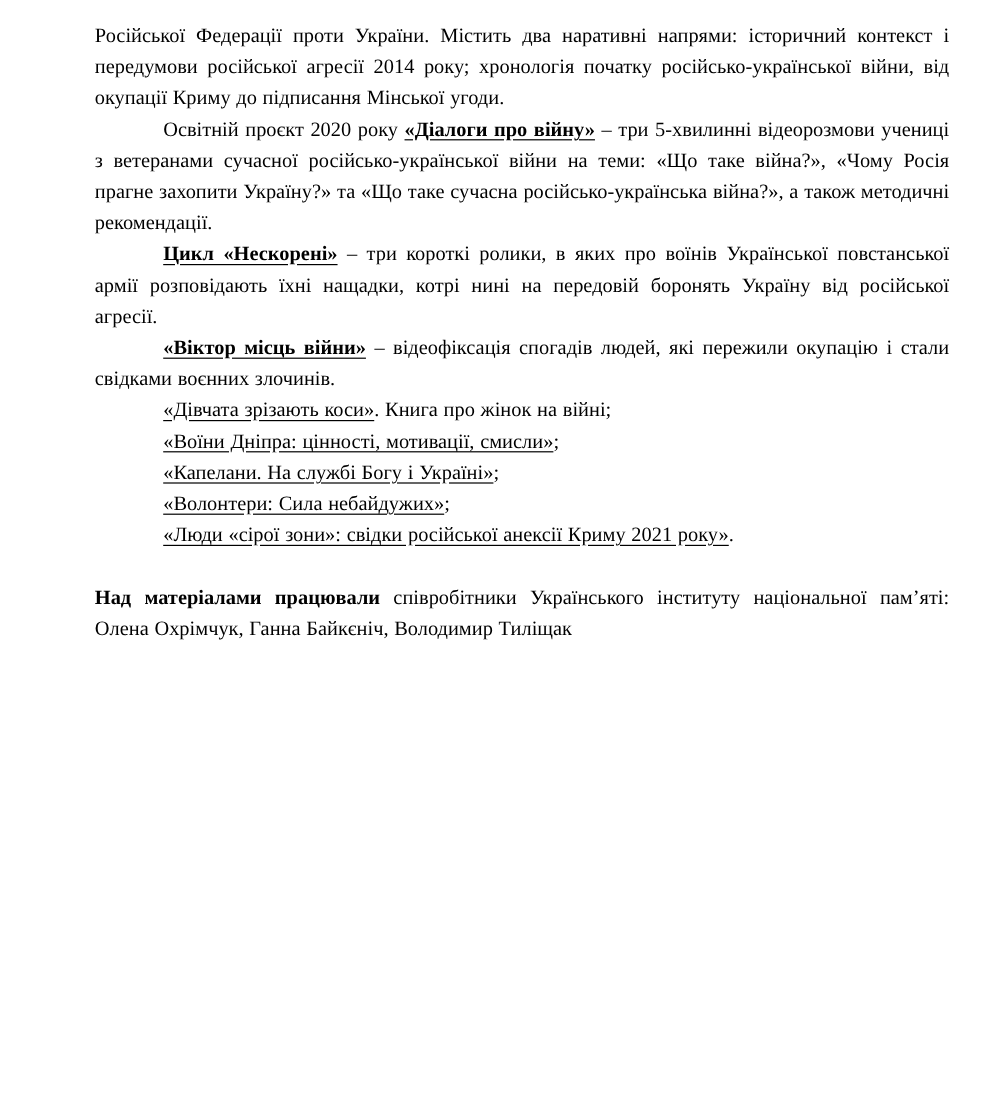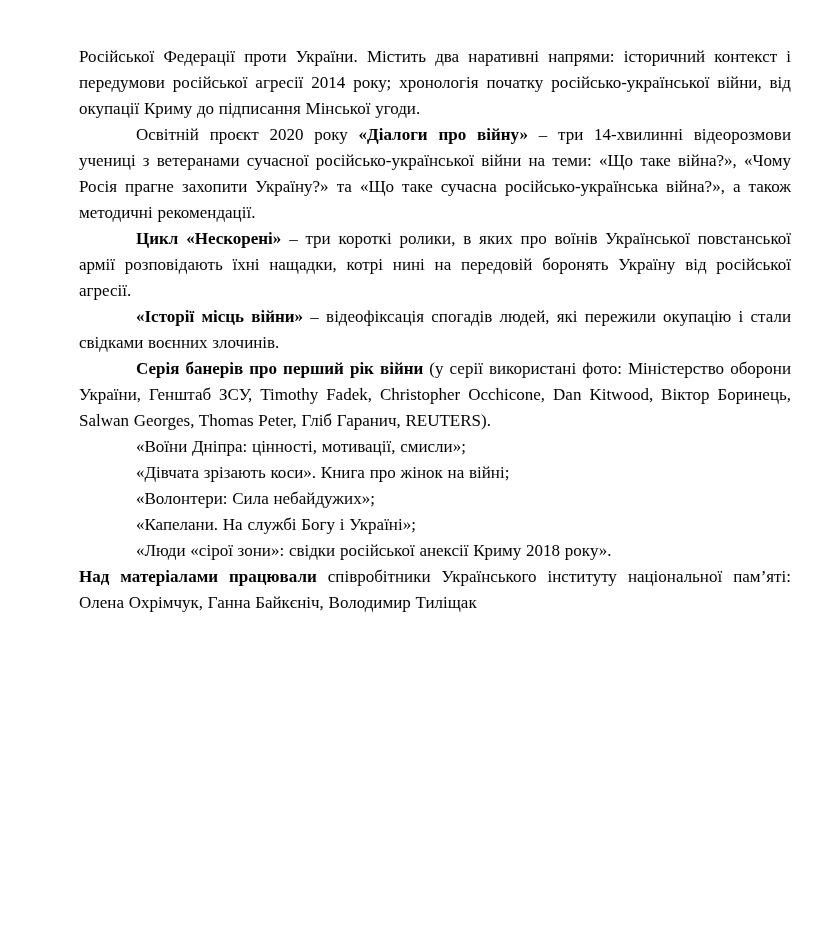--- a/index.html
+++ b/index.html
@@ -12,48 +12,47 @@
     width: 826px;
     height: 930px;
     background: #ffffff;
     overflow: hidden;
     box-sizing: border-box;
     font-family: "Liberation Serif", "DejaVu Serif", serif;
     color: #000000;
   }
   .doc-body {
     position: absolute;
-    top: 44px;
+    top: 17px;
     left: 79px;
     width: 712px;
   }
   p.para {
     margin: 0;
     padding: 0;
     font-size: 17px;
     line-height: 26px;
     text-align: justify;
     color: #000000;
     word-spacing: 0.5px;
   }
   p.para.indent { text-indent: 57px; }
-  p.para.space-before { }
+  p.para.space-before { margin-top: 26px; }
   .b { font-weight: bold; }
-  .u { text-underline-offset: 3px; }
+  .u { text-decoration: underline; text-underline-offset: 3px; }
 </style>
 </head>
 <body>
 
 <div class="page">
   <div class="doc-body">
       <p class="para"><span class="">Російської Федерації проти України. Містить два наративні напрями: історичний контекст і передумови російської агресії 2014 року; хронологія початку російсько-української війни, від окупації Криму до підписання Мінської угоди.</span></p>
-      <p class="para indent"><span class="">Освітній проєкт 2020 року </span><span class="b u">«Діалоги про війну»</span><span class=""> – три 14-хвилинні відеорозмови учениці з ветеранами сучасної російсько-української війни на теми: «Що таке війна?», «Чому Росія прагне захопити Україну?» та «Що таке сучасна російсько-українська війна?», а також методичні рекомендації.</span></p>
+      <p class="para indent"><span class="">Освітній проєкт 2020 року </span><span class="b u">«Діалоги про війну»</span><span class=""> – три 5-хвилинні відеорозмови учениці з ветеранами сучасної російсько-української війни на теми: «Що таке війна?», «Чому Росія прагне захопити Україну?» та «Що таке сучасна російсько-українська війна?», а також методичні рекомендації.</span></p>
       <p class="para indent"><span class="b u">Цикл «Нескорені»</span><span class=""> – три короткі ролики, в яких про воїнів Української повстанської армії розповідають їхні нащадки, котрі нині на передовій боронять Україну від російської агресії.</span></p>
-      <p class="para indent"><span class="b u">«Історії місць війни»</span><span class=""> – відеофіксація спогадів людей, які пережили окупацію і стали свідками воєнних злочинів.</span></p>
-      <p class="para indent"><span class="b u">Серія банерів про перший рік війни</span><span class=""> (у серії використані фото: Міністерство оборони України, Генштаб ЗСУ, Timothy Fadek, Christopher Occhicone, Dan Kitwood, Віктор Боринець, Salwan Georges, Thomas Peter, Гліб Гаранич, REUTERS).</span></p>
+      <p class="para indent"><span class="b u">«Віктор місць війни»</span><span class=""> – відеофіксація спогадів людей, які пережили окупацію і стали свідками воєнних злочинів.</span></p>
+      <p class="para indent"><span class=" u">«Дівчата зрізають коси»</span><span class="">. Книга про жінок на війні;</span></p>
       <p class="para indent"><span class=" u">«Воїни Дніпра: цінності, мотивації, смисли»</span><span class="">;</span></p>
-      <p class="para indent"><span class=" u">«Дівчата зрізають коси»</span><span class="">. Книга про жінок на війні;</span></p>
+      <p class="para indent"><span class=" u">«Капелани. На службі Богу і Україні»</span><span class="">;</span></p>
       <p class="para indent"><span class=" u">«Волонтери: Сила небайдужих»</span><span class="">;</span></p>
-      <p class="para indent"><span class=" u">«Капелани. На службі Богу і Україні»</span><span class="">;</span></p>
-      <p class="para indent"><span class=" u">«Люди «сірої зони»: свідки російської анексії Криму 2018 року»</span><span class="">.</span></p>
+      <p class="para indent"><span class=" u">«Люди «сірої зони»: свідки російської анексії Криму 2021 року»</span><span class="">.</span></p>
       <p class="para space-before"><span class="b">Над матеріалами працювали</span><span class=""> співробітники Українського інституту національної пам’яті: Олена Охрімчук, Ганна Байкєніч, Володимир Тиліщак</span></p>
     </div>
 </div>
 
 </body></html>

